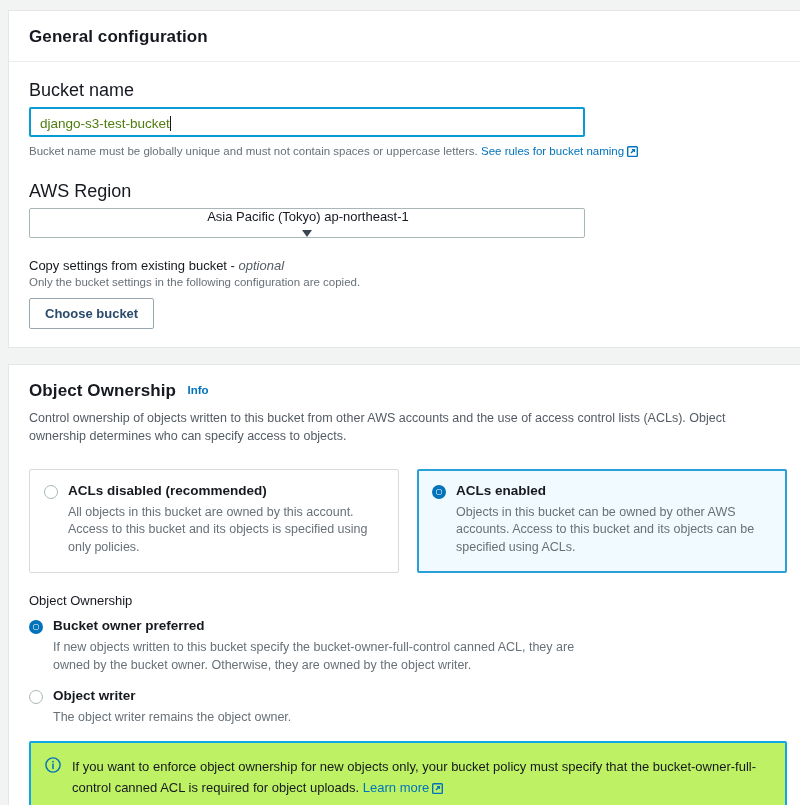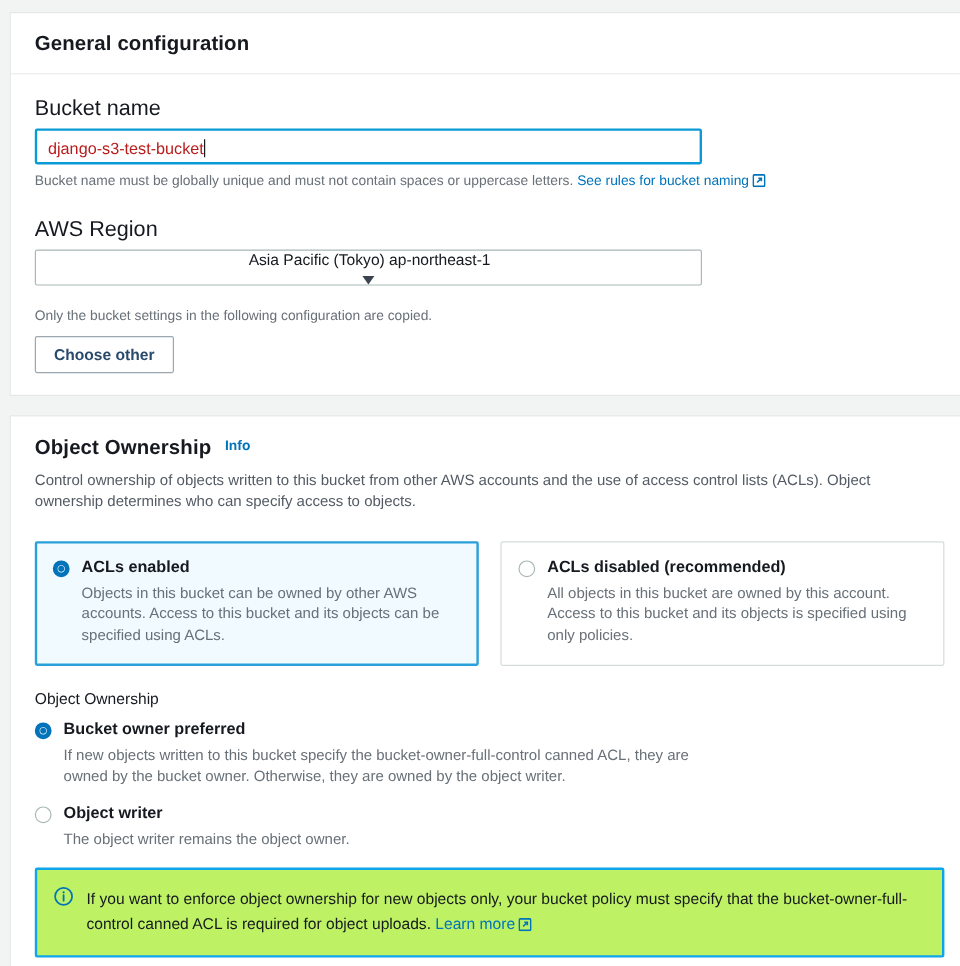--- a/index.html
+++ b/index.html
@@ -77,21 +77,21 @@
   }
   .text-input {
     width: 556px;
     height: 30px;
     box-sizing: border-box;
     border: 2px solid #0a9bd6;
     border-radius: 2px;
     padding: 2px 9px 0 9px;
     font-size: 13.5px;
     font-family: "Liberation Sans", sans-serif;
-    color: #b91c1c;
+    color: #4d7c0f;
     background: #ffffff;
     display: flex;
     align-items: center;
     position: relative;
   }
   .caret {
     display: inline-block;
     width: 1px;
     height: 15px;
     background: #16191f;
@@ -302,51 +302,52 @@
             </svg></span>
       </div>
 
       <label class="field-label" style="margin-top:20px;">AWS Region</label>
       <div class="select-wrap">
         <span>Asia Pacific (Tokyo) ap-northeast-1</span>
         <span class="tri-down"></span>
       </div>
 
       <div style="margin-top:20px;">
+        <div class="sub-label"><span>Copy settings from existing bucket - </span><span class="opt">optional</span></div>
         <div class="sub-helper">Only the bucket settings in the following configuration are copied.</div>
-        <button class="btn">Choose other</button>
+        <button class="btn">Choose bucket</button>
       </div>
 
     </div>
   </div>
 
   <div class="card" style="margin-top:16px;">
     <div class="card-header no-border">
       <span class="card-title">Object Ownership</span>
       <a class="info-link">Info</a>
     </div>
     <div class="card-desc">Control ownership of objects written to this bucket from other AWS accounts and the use of access control lists (ACLs). Object ownership determines who can specify access to objects.</div>
 
     <div class="card-body" style="padding-top:8px;">
 
       <div class="tiles">
 
+        <div class="tile">
+          <span class="radio"></span>
+          <div>
+            <div class="tile-title">ACLs disabled (recommended)</div>
+            <div class="tile-desc">All objects in this bucket are owned by this account. Access to this bucket and its objects is specified using only policies.</div>
+          </div>
+        </div>
+
         <div class="tile selected">
           <span class="radio checked"></span>
           <div>
             <div class="tile-title">ACLs enabled</div>
             <div class="tile-desc">Objects in this bucket can be owned by other AWS accounts. Access to this bucket and its objects can be specified using ACLs.</div>
-          </div>
-        </div>
-
-        <div class="tile">
-          <span class="radio"></span>
-          <div>
-            <div class="tile-title">ACLs disabled (recommended)</div>
-            <div class="tile-desc">All objects in this bucket are owned by this account. Access to this bucket and its objects is specified using only policies.</div>
           </div>
         </div>
 
       </div>
 
       <div class="radio-list">
         <div class="radio-group-label">Object Ownership</div>
 
         <div class="radio-row">
           <span class="radio checked"></span>

